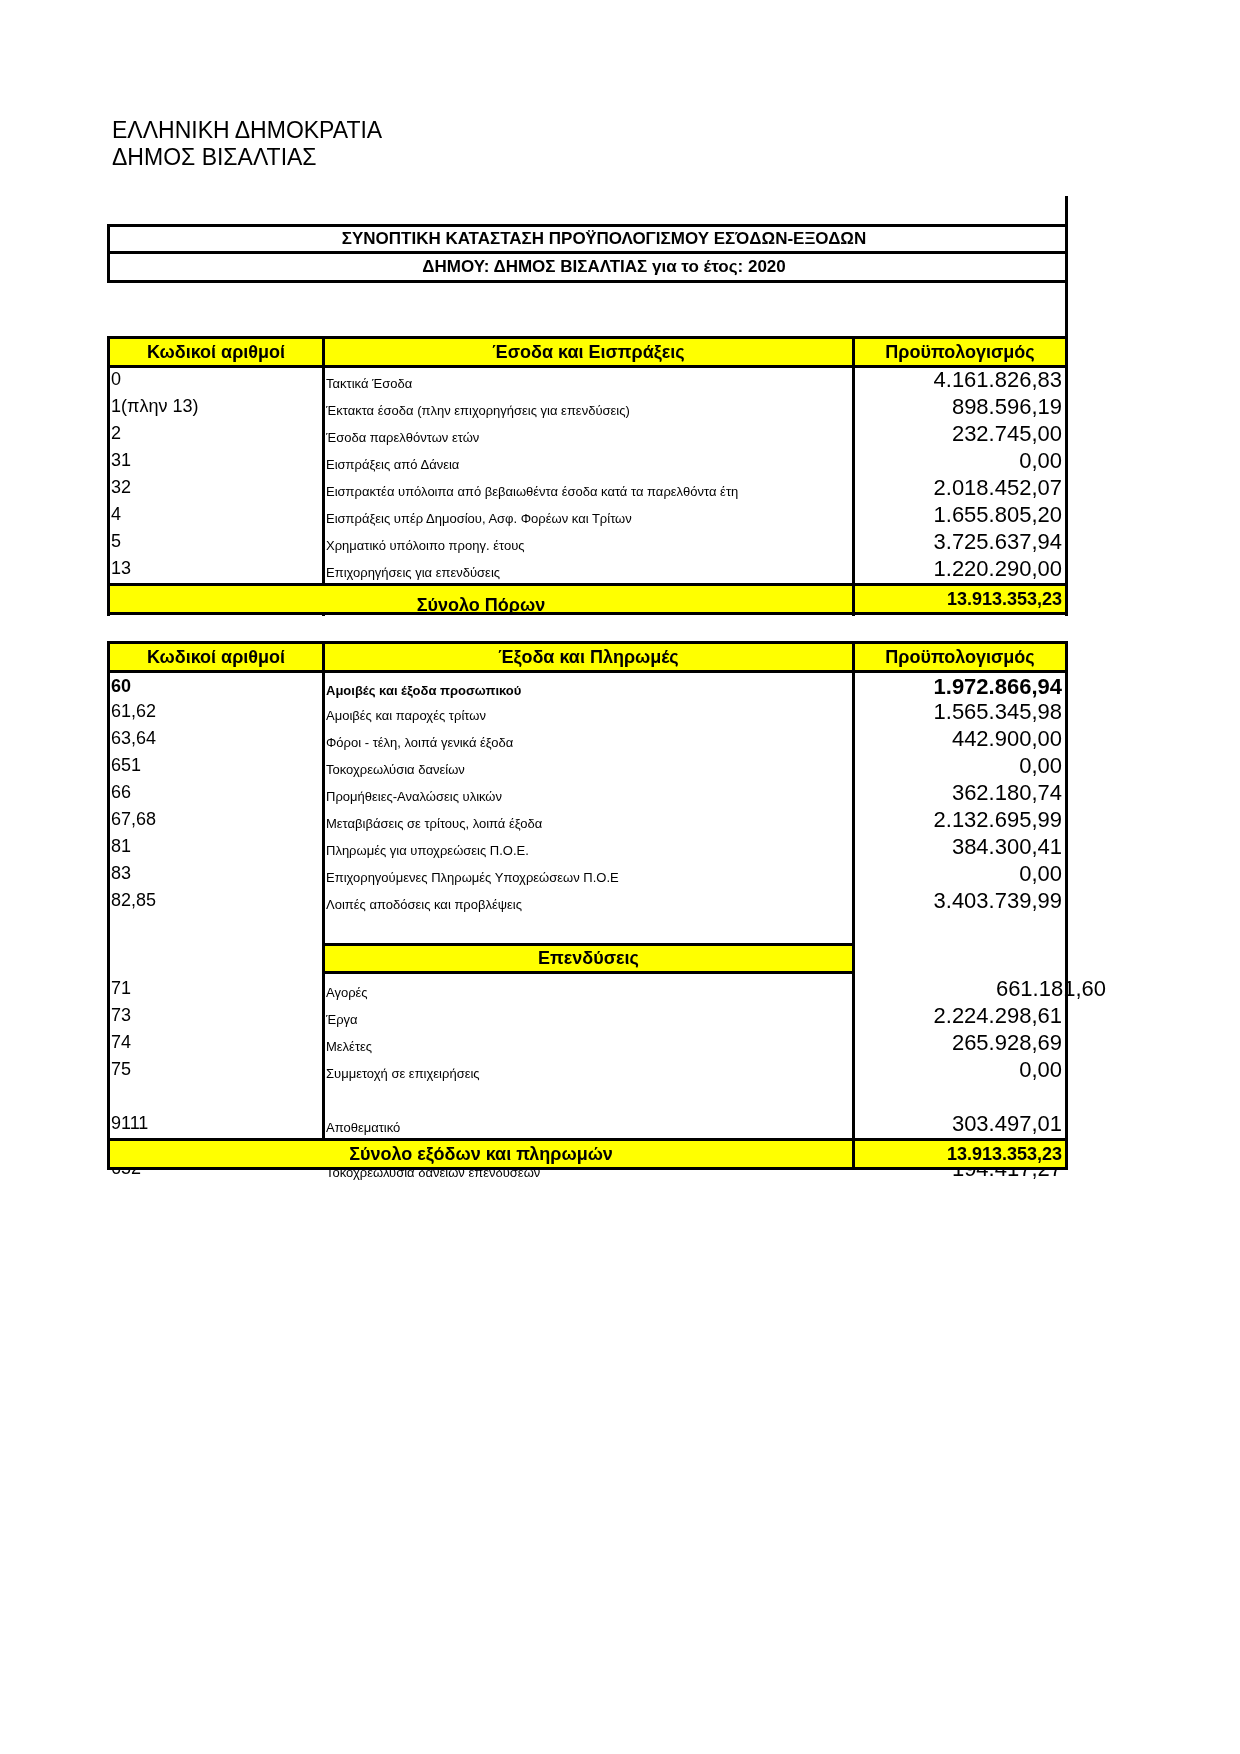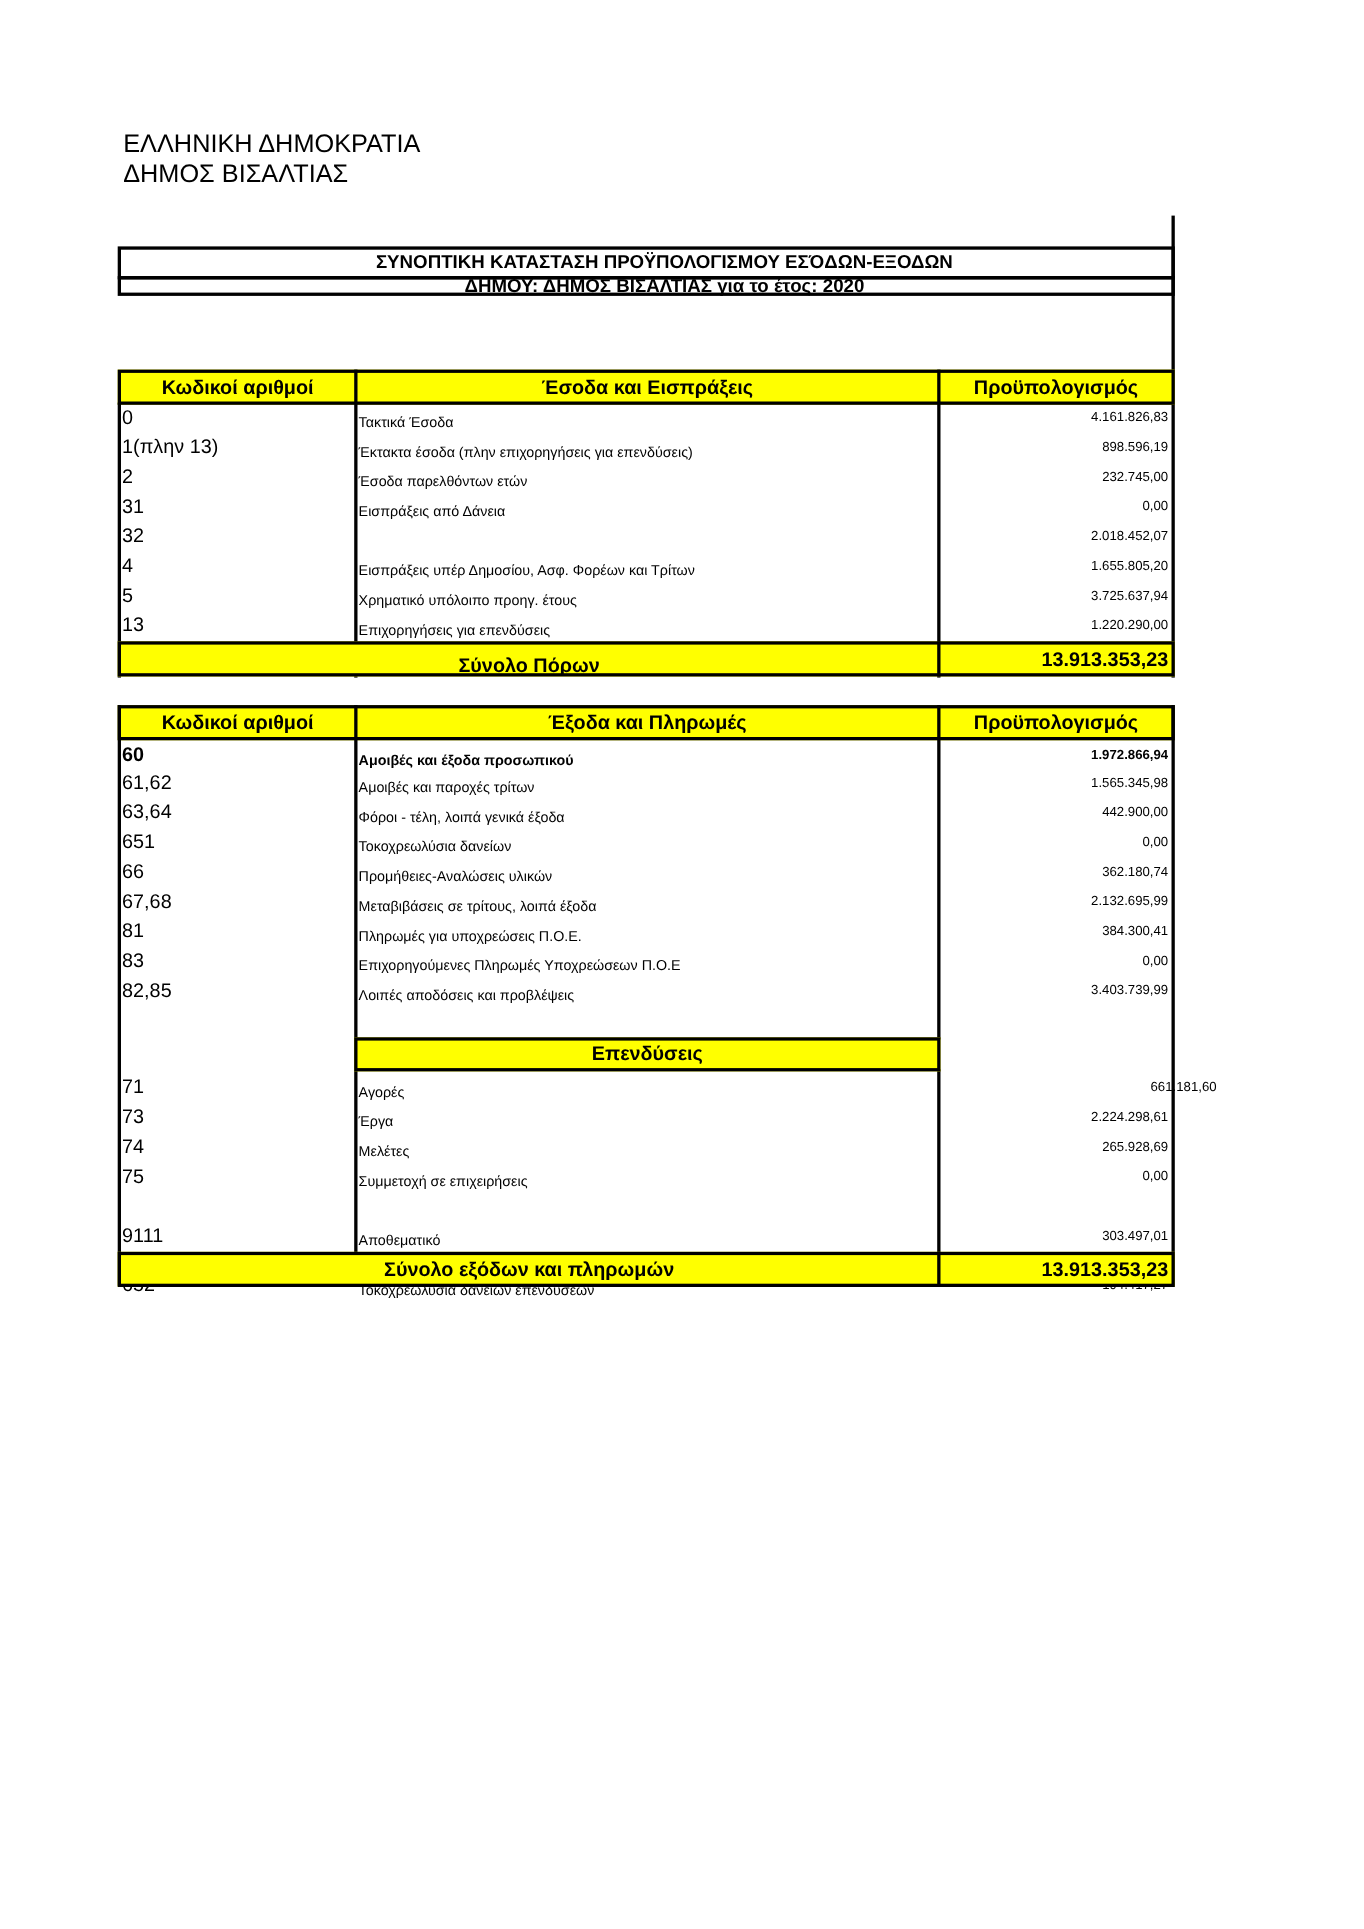--- a/index.html
+++ b/index.html
@@ -6,35 +6,35 @@
   body { width:1240px; height:1754px; position:relative; font-family:"Liberation Sans", "DejaVu Sans", sans-serif; color:#000; overflow:hidden; }
   .hdr-line { position:absolute; left:112px; font-size:23px; }
   .box { position:absolute; box-sizing:border-box;padding-left:33px; }
   .b3 { border:3px solid #000; }
   .yellow { background:#ffff00; }
   .center-bold { display:flex; align-items:center; justify-content:center; font-weight:bold; font-size:17px; }
   .vline { position:absolute; background:#000; width:3px; }
   .row { position:absolute; left:107px; width:961px; height:27px; }
   .code { position:absolute; left:4px; top:0; font-size:18px; line-height:27px; }
   .desc { position:absolute; left:219px; top:4px; font-size:13px; line-height:27px; white-space:nowrap; }
-  .amt { position:absolute; right:6px; top:0; font-size:12px; line-height:27px; text-align:right; }
+  .amt { position:absolute; right:6px; top:0; font-size:22px; line-height:27px; text-align:right; }
   .th { position:absolute; display:flex; align-items:center; justify-content:center; font-weight:bold; font-size:18px;text-align:center; }
 </style>
 </head>
 <body>
 
 <div class="hdr-line" style="top:117px;">ΕΛΛΗΝΙΚΗ ΔΗΜΟΚΡΑΤΙΑ</div>
 <div class="hdr-line" style="top:144px;">ΔΗΜΟΣ ΒΙΣΑΛΤΙΑΣ</div>
 
 <div class="vline" style="left:1065px; top:196px; height:420px;"></div>
 
 <div class="box b3 center-bold" style="left:107px; top:224px; width:961px; height:30px;">
   <span>ΣΥΝΟΠΤΙΚΗ ΚΑΤΑΣΤΑΣΗ ΠΡΟΫΠΟΛΟΓΙΣΜΟΥ  ΕΣΌΔΩΝ-ΕΞΟΔΩΝ</span>
 </div>
-<div class="box b3 center-bold" style="left:107px; top:251px; width:961px; height:18px;">
+<div class="box b3 center-bold" style="left:107px; top:251px; width:961px; height:32px;">
   <span>ΔΗΜΟΥ: ΔΗΜΟΣ ΒΙΣΑΛΤΙΑΣ για το έτος: 2020</span>
 </div>
 
 <div>
 
   <div class="box b3 yellow" style="left:107px; top:336px; width:961px; height:32px;"></div>
   <div class="vline" style="left:322px; top:336px; height:280px;"></div>
   <div class="vline" style="left:852px; top:336px; height:280px;"></div>
   <div class="th" style="left:110px; top:336px; width:212px; height:32px;">Κωδικοί αριθμοί</div>
   <div class="th" style="left:325px; top:336px; width:527px; height:32px;">Έσοδα και Εισπράξεις</div>
@@ -57,20 +57,21 @@
     <span class="desc">Έσοδα παρελθόντων ετών</span>
     <span class="amt">232.745,00</span>
   </div>
   <div class="row" style="top:447px;">
     <span class="code">31</span>
     <span class="desc">Εισπράξεις από Δάνεια</span>
     <span class="amt">0,00</span>
   </div>
   <div class="row" style="top:474px;">
     <span class="code">32</span>
+    <span class="desc">Εισπρακτέα υπόλοιπα από βεβαιωθέντα έσοδα κατά τα παρελθόντα έτη</span>
     <span class="amt">2.018.452,07</span>
   </div>
   <div class="row" style="top:501px;">
     <span class="code">4</span>
     <span class="desc">Εισπράξεις υπέρ Δημοσίου, Ασφ. Φορέων και Τρίτων</span>
     <span class="amt">1.655.805,20</span>
   </div>
   <div class="row" style="top:528px;">
     <span class="code">5</span>
     <span class="desc">Χρηματικό υπόλοιπο προηγ. έτους</span>

